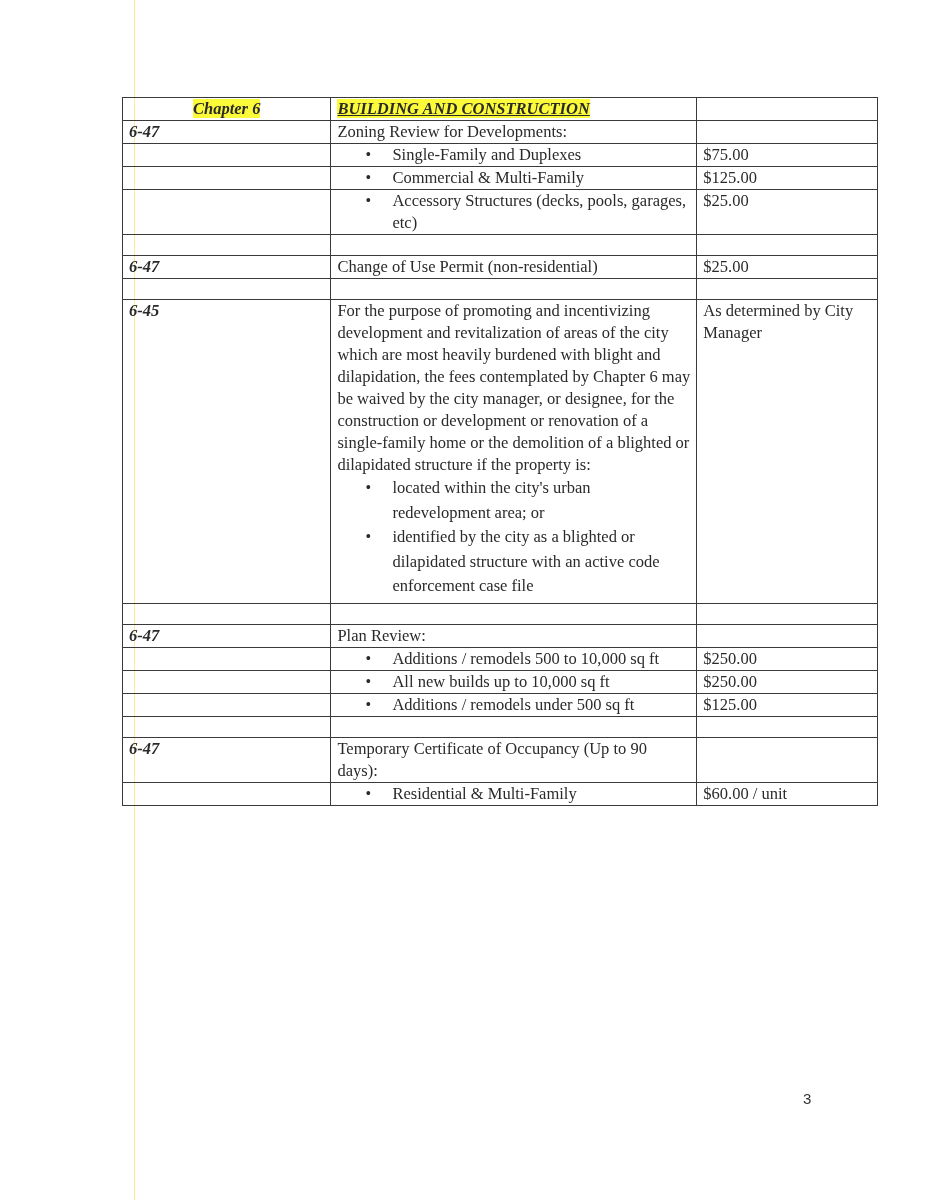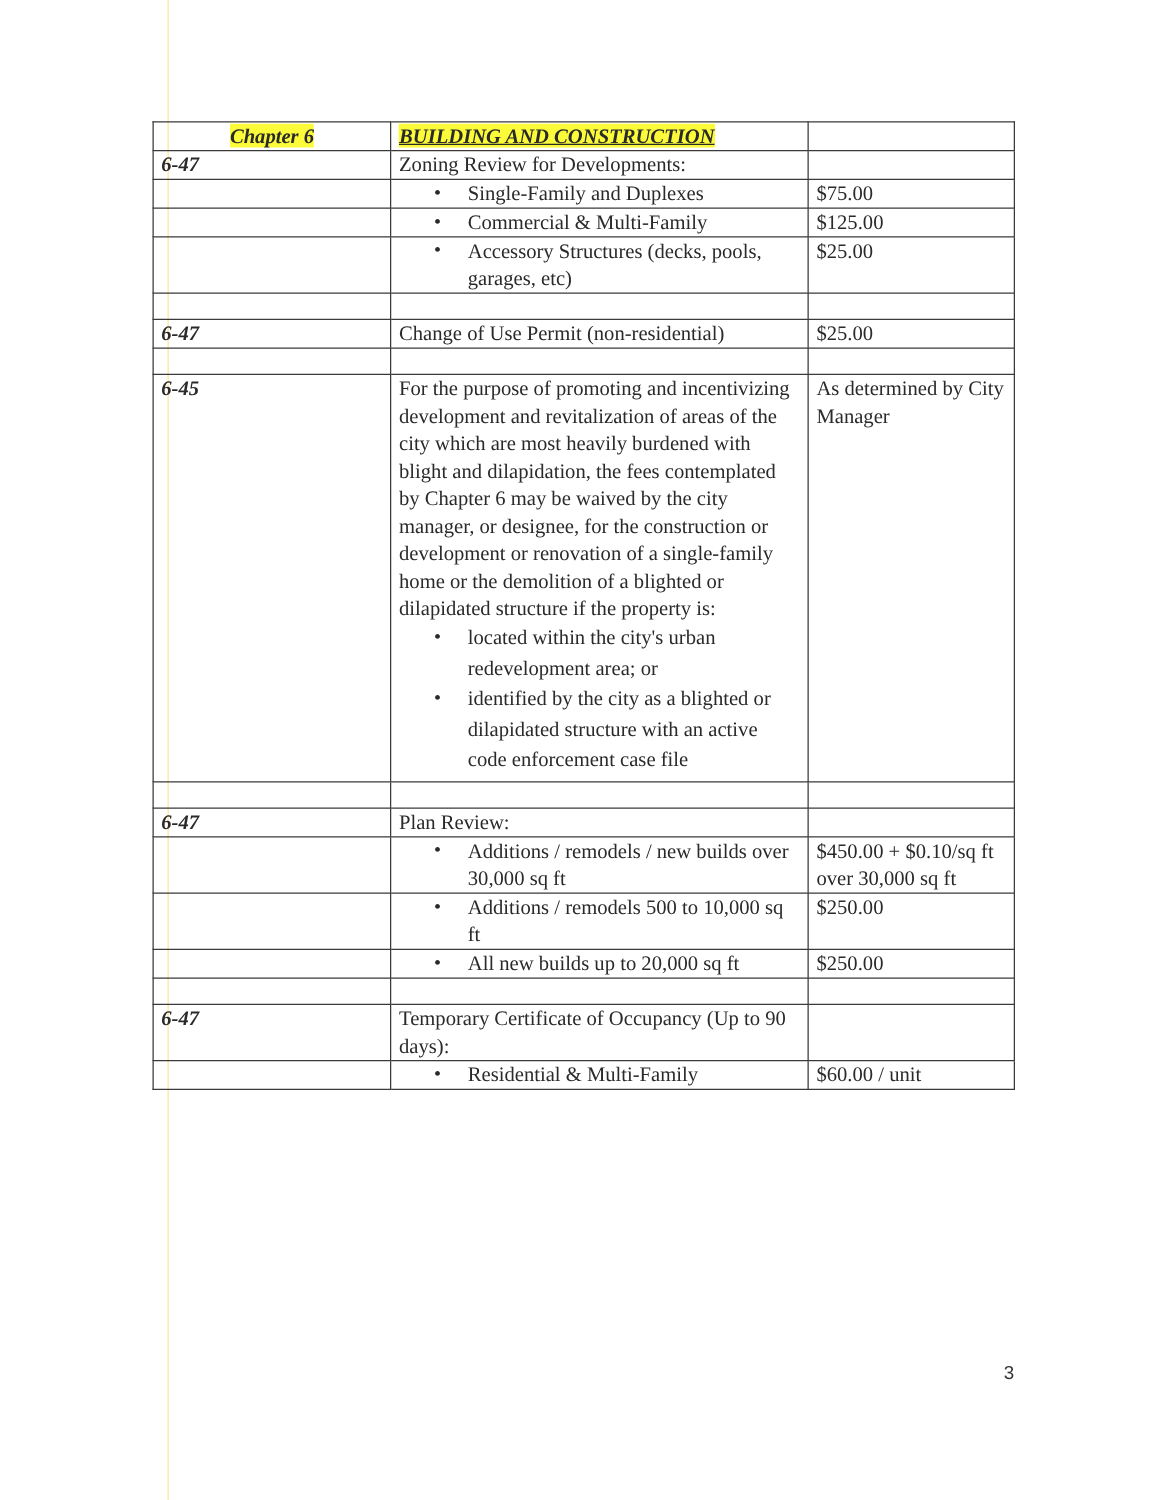--- a/index.html
+++ b/index.html
@@ -1,19 +1,19 @@
 <!DOCTYPE html>
 <html><head>
   <meta charset="utf-8">
   <style>
     html, body { margin: 0; padding: 0; background: #ffffff; }
     body { width: 927px; height: 1200px; position: relative; overflow: hidden;
            font-family: "Liberation Serif", "DejaVu Serif", serif; color: #2a2a2a; }
     .scan-line { position: absolute; left: 134px; top: 0; width: 1px; height: 1200px; background: #f6ec9a; }
-    .fee-table { position: absolute; left: 122px; top: 97px; width: 690px;
+    .fee-table { position: absolute; left: 122px; top: 97px; width: 756px;
                  border-collapse: collapse; table-layout: fixed; font-size: 16.5px; }
     .fee-table td { border: 1.3px solid #3a3a3a; padding: 0 6px; vertical-align: top; line-height: 22px; }
     .c1 { width: 180px; }
     .c2 { width: 316px; }
     .c3 { width: 156px; text-align: right; }
     .sec { font-style: italic; font-weight: bold; }
     .hl { background: #fbfb3a; }
     .head1 { text-align: center; }
     .head2 { font-style: italic; font-weight: bold; text-decoration: underline; margin-top: 24px; }
     .bullet { position: relative; padding-left: 55px; }
@@ -101,37 +101,37 @@
       </tr>
 
   <tr>
     <td class="sec">6-47</td>
     <td>Plan Review:</td>
     <td></td>
   </tr>
   <tr>
     <td></td>
     <td>
-          <div class="bullet">Additions / remodels / new builds over 30,000 sq ft</div>
-        </td>
-    <td>$450.00 + $0.10/sq ft over 30,000 sq ft</td>
-  </tr>
-  <tr>
-    <td></td>
-    <td>
           <div class="bullet">Additions / remodels 500 to 10,000 sq ft</div>
         </td>
     <td>$250.00</td>
   </tr>
   <tr>
     <td></td>
     <td>
-          <div class="bullet">All new builds up to 20,000 sq ft</div>
+          <div class="bullet">All new builds up to 10,000 sq ft</div>
         </td>
     <td>$250.00</td>
+  </tr>
+  <tr>
+    <td></td>
+    <td>
+          <div class="bullet">Additions / remodels under 500 sq ft</div>
+        </td>
+    <td>$125.00</td>
   </tr>
   <tr class="spacer">
         <td></td>
         <td></td>
         <td></td>
       </tr>
 
   <tr>
     <td class="sec">6-47</td>
     <td>Temporary Certificate of Occupancy (Up to 90 days):</td>

